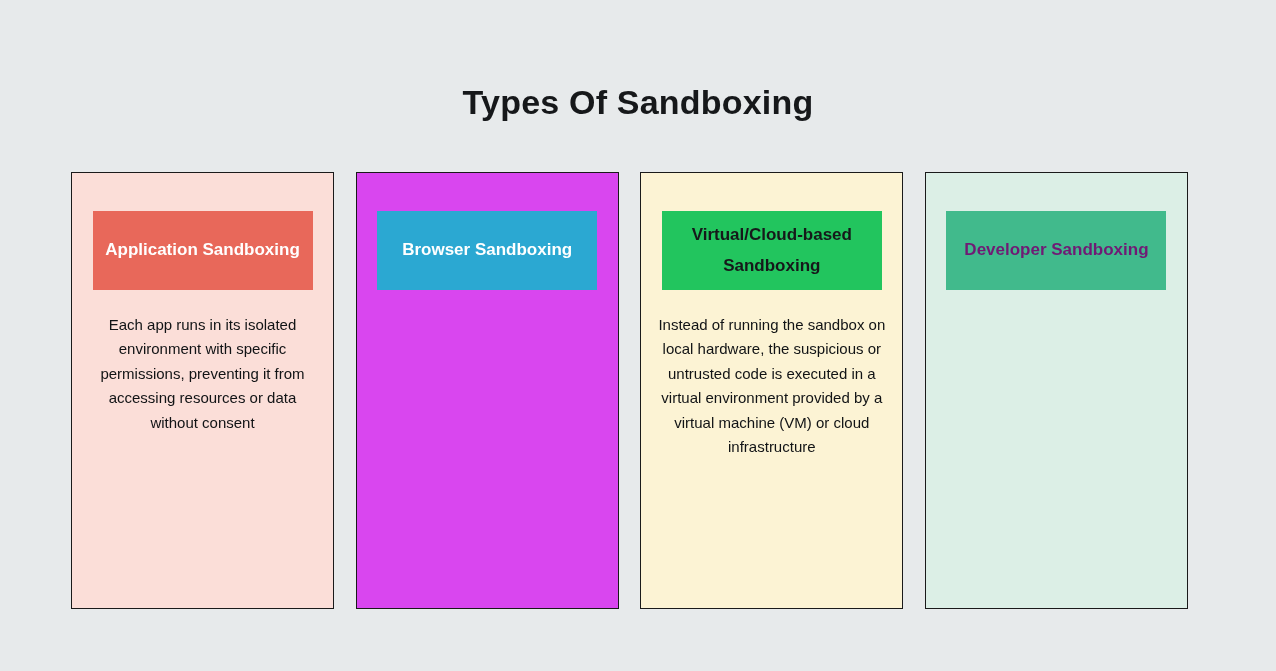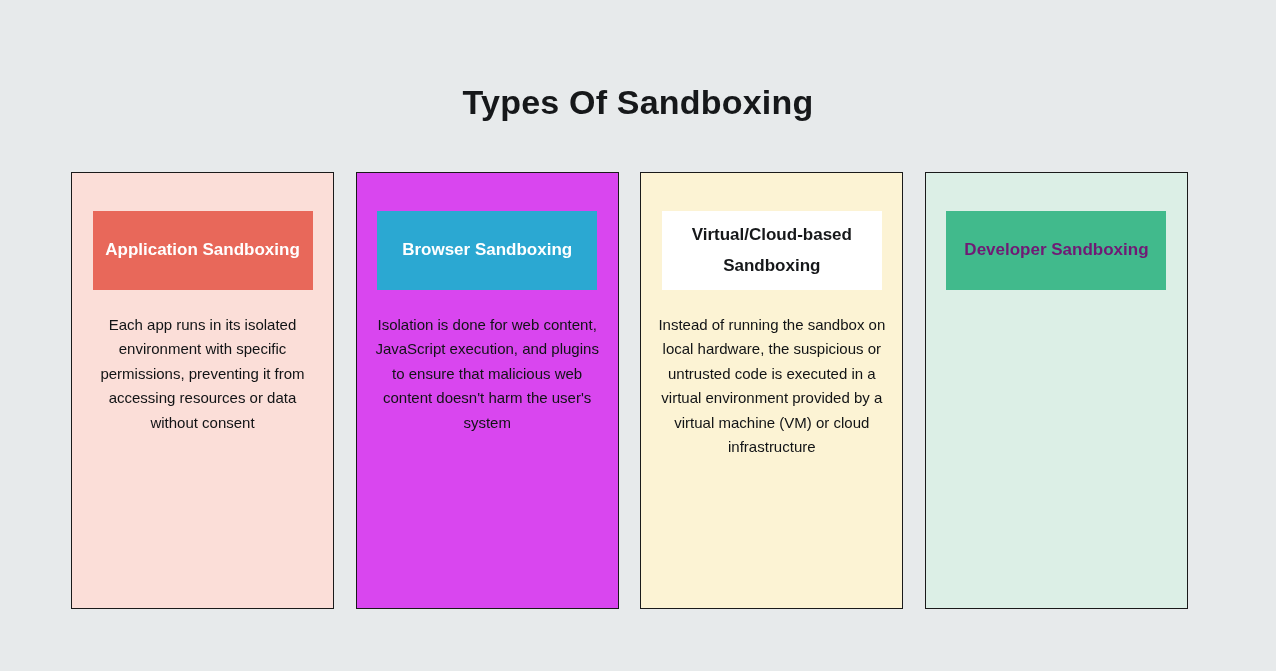--- a/index.html
+++ b/index.html
@@ -74,42 +74,41 @@
     color: #111315;
   }
   
   .card-1 { background: #fbded8; }
   .card-1 .card-header { background: #e8685a; color: #ffffff; }
   
   .card-2 { background: #d946ef; }
   .card-2 .card-header { background: #2ba8d2; color: #ffffff; }
   
   .card-3 { background: #fcf3d4; }
-  .card-3 .card-header { background: #ffffff; color: #16181a; }
+  .card-3 .card-header { background: #22c55e; color: #16181a; }
   
   .card-4 { background: #dcefe6; }
   .card-4 .card-header { background: #41ba8c; color: #701a75; }
 </style>
 </head>
 <body>
 
 <div class="page">
 
   <h1 class="page-title">Types Of Sandboxing</h1>
 
   <div class="cards-row">
 
     <div class="card card-1">
       <div class="card-header">Application Sandboxing</div>
       <div class="card-body">Each app runs in its isolated environment with specific permissions, preventing it from accessing resources or data without consent</div>
     </div>
 
     <div class="card card-2">
       <div class="card-header">Browser Sandboxing</div>
-      <div class="card-body">Isolation is done for web content, JavaScript execution, and plugins to ensure that malicious web content doesn't harm the user's system</div>
     </div>
 
     <div class="card card-3">
       <div class="card-header">Virtual/Cloud-based Sandboxing</div>
       <div class="card-body">Instead of running the sandbox on local hardware, the suspicious or untrusted code is executed in a virtual environment provided by a virtual machine (VM) or cloud infrastructure</div>
     </div>
 
     <div class="card card-4">
       <div class="card-header">Developer Sandboxing</div>
     </div>

